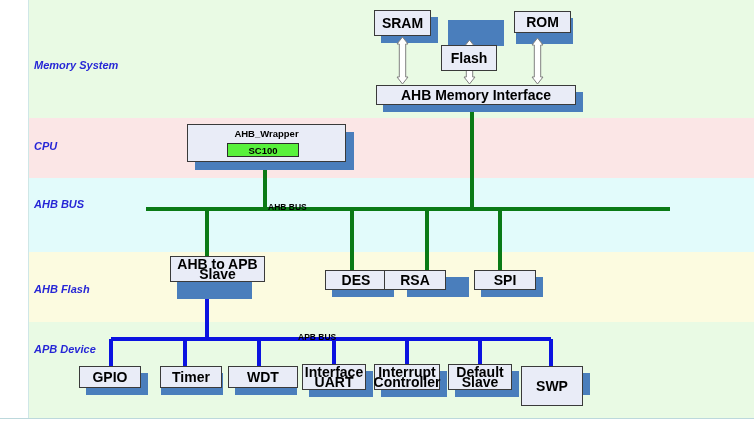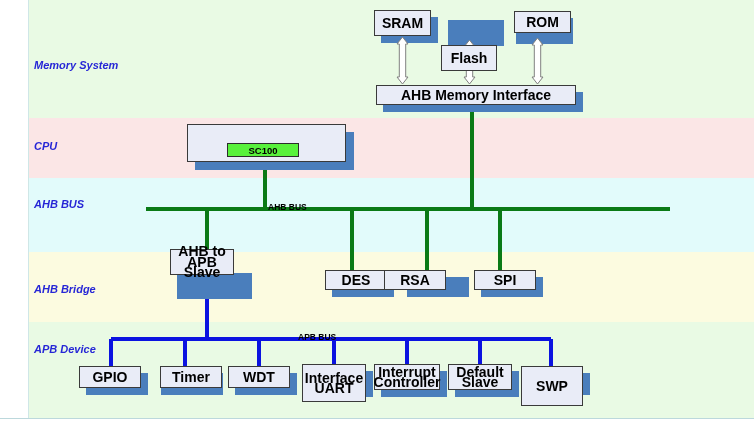--- a/index.html
+++ b/index.html
@@ -129,21 +129,21 @@
 
   <div class="band" id="band0" style="top: 0px; height: 118px; background: rgb(233, 250, 228);"></div>
   <div class="band" id="band1" style="top: 118px; height: 60px; background: rgb(251, 230, 230);"></div>
   <div class="band" id="band2" style="top: 178px; height: 74px; background: rgb(226, 251, 251);"></div>
   <div class="band" id="band3" style="top: 252px; height: 70px; background: rgb(252, 251, 224);"></div>
   <div class="band" id="band4" style="top: 322px; height: 96px; background: rgb(233, 250, 228);"></div>
 
   <div class="band-label" id="blab0" style="left: 34px; top: 59px;">Memory System</div>
   <div class="band-label" id="blab1" style="left: 34px; top: 140px;">CPU</div>
   <div class="band-label" id="blab2" style="left: 34px; top: 198px;">AHB BUS</div>
-  <div class="band-label" id="blab3" style="left: 34px; top: 283px;">AHB Bridge</div>
+  <div class="band-label" id="blab3" style="left: 34px; top: 283px;">AHB Flash</div>
   <div class="band-label" id="blab4" style="left: 34px; top: 343px;">APB Device</div>
 
   <div id="mount-connectors">
       <svg width="13" height="49" class="darrow" style="left: 395.5px; top: 36px; position: absolute;">
         <path d="M 6.5 1 L 12 8 L 9.7 8 L 9.7 41 L 12 41 L 6.5 48 L 1 41 L 3.3 41 L 3.3 8 L 1 8 Z" fill="#ffffff" stroke="#808080" stroke-width="1"></path>
       </svg>
       <svg width="13" height="46" class="darrow" style="left: 462.5px; top: 39px; position: absolute;">
         <path d="M 6.5 1 L 12 8 L 9.7 8 L 9.7 38 L 12 38 L 6.5 45 L 1 38 L 3.3 38 L 3.3 8 L 1 8 Z" fill="#ffffff" stroke="#808080" stroke-width="1"></path>
       </svg>
       <svg width="13" height="48" class="darrow" style="left: 530.5px; top: 37px; position: absolute;">
@@ -177,21 +177,21 @@
       </div>
       <div class="shadow" style="left: 516px; top: 18px; width: 57px; height: 26px;"></div>
       <div class="blk" style="left: 514px; top: 11px; width: 57px; height: 22px; justify-content: center;">
         <span>ROM</span>
       </div>
       <div class="shadow" style="left: 383px; top: 92px; width: 200px; height: 20px;"></div>
       <div class="blk" style="left: 376px; top: 85px; width: 200px; height: 20px;">
         <span>AHB Memory Interface</span>
       </div>
       <div class="shadow" style="left: 177px; top: 273px; width: 75px; height: 26px;"></div>
-      <div class="blk" style="left: 170px; top: 249px; width: 64px; height: 26px;">
+      <div class="blk" style="left: 170px; top: 256px; width: 95px; height: 26px;">
         <div><span>AHB to APB</span><br><span>Slave</span></div>
       </div>
       <div class="shadow" style="left: 332px; top: 277px; width: 62px; height: 20px;"></div>
       <div class="blk" style="left: 325px; top: 270px; width: 62px; height: 20px;">
         <span>DES</span>
       </div>
       <div class="shadow" style="left: 407px; top: 277px; width: 62px; height: 20px;"></div>
       <div class="blk" style="left: 384px; top: 270px; width: 62px; height: 20px;">
         <span>RSA</span>
       </div>
@@ -201,25 +201,25 @@
       </div>
       <div class="shadow" style="left: 86px; top: 373px; width: 62px; height: 22px;"></div>
       <div class="blk" style="left: 79px; top: 366px; width: 62px; height: 22px;">
         <span>GPIO</span>
       </div>
       <div class="shadow" style="left: 161px; top: 373px; width: 62px; height: 22px;"></div>
       <div class="blk" style="left: 154px; top: 366px; width: 62px; height: 22px; margin-left: 6px;">
         <span>Timer</span>
       </div>
       <div class="shadow" style="left: 235px; top: 373px; width: 62px; height: 22px;"></div>
-      <div class="blk" style="left: 228px; top: 366px; width: 62px; height: 22px;">
+      <div class="blk" style="left: 228px; top: 366px; width: 70px; height: 22px;">
         <span>WDT</span>
       </div>
       <div class="shadow" style="left: 309px; top: 371px; width: 64px; height: 26px;"></div>
-      <div class="blk" style="left: 302px; top: 364px; width: 64px; height: 38px;">
+      <div class="blk" style="left: 302px; top: 364px; width: 64px; height: 26px;">
         <div><span>Interface</span><br><span>UART</span></div>
       </div>
       <div class="shadow" style="left: 381px; top: 371px; width: 66px; height: 26px;"></div>
       <div class="blk" style="left: 374px; top: 364px; width: 66px; height: 26px;">
         <div><span>Interrupt</span><br><span>Controller</span></div>
       </div>
       <div class="shadow" style="left: 455px; top: 371px; width: 64px; height: 26px;"></div>
       <div class="blk" style="left: 448px; top: 364px; width: 64px; height: 26px;">
         <div><span>Default</span><br><span>Slave</span></div>
       </div>
@@ -227,17 +227,18 @@
       <div class="blk" style="left: 521px; top: 366px; width: 62px; height: 40px; justify-content: center;">
         <span>SWP</span>
       </div>
     </div>
 
   <div class="bus-tag" id="ahbtag" style="left: 268px; top: 202px;">AHB BUS</div>
   <div class="bus-tag" id="apbtag" style="left: 298px; top: 332px;">APB BUS</div>
 
   <div class="shadow" id="cpushadow" style="left: 195px; top: 132px; width: 159px; height: 38px;"></div>
   <div class="blk" id="cpublk" style="left: 187px; top: 124px; width: 159px; height: 38px;"></div>
+  <div class="wrap-title" id="cputitle" style="left: 187px; top: 128px; width: 159px;">AHB_Wrapper</div>
   <div class="core" id="cpucore" style="left: 227px; top: 143px; width: 72px; height: 14px;">SC100</div>
 
   <div class="edge-left"></div>
   <div class="edge-bottom"></div>
 </div>
 
 </body></html>

